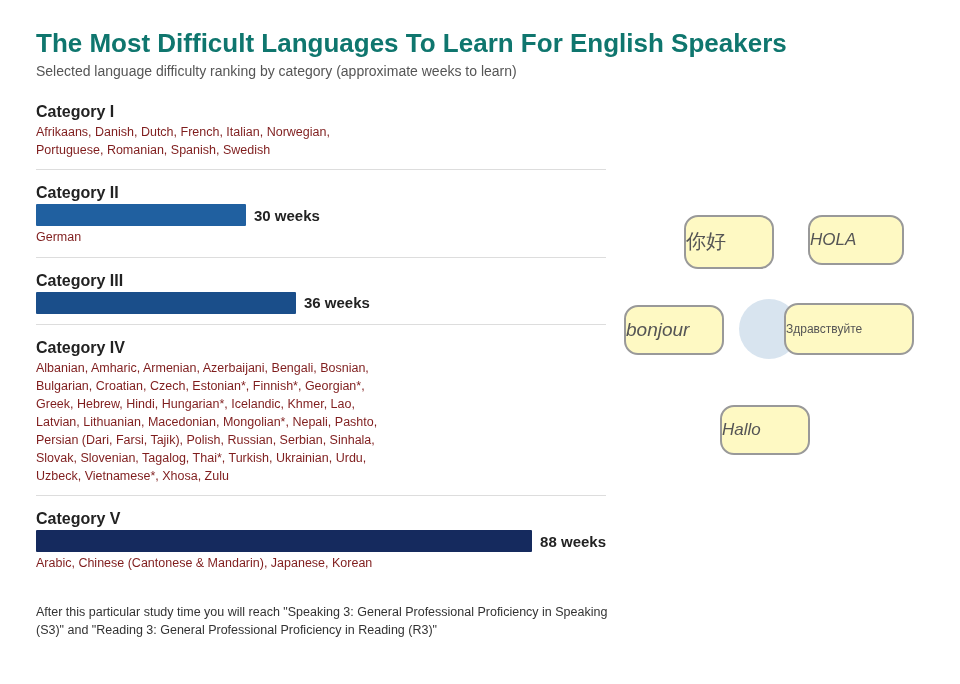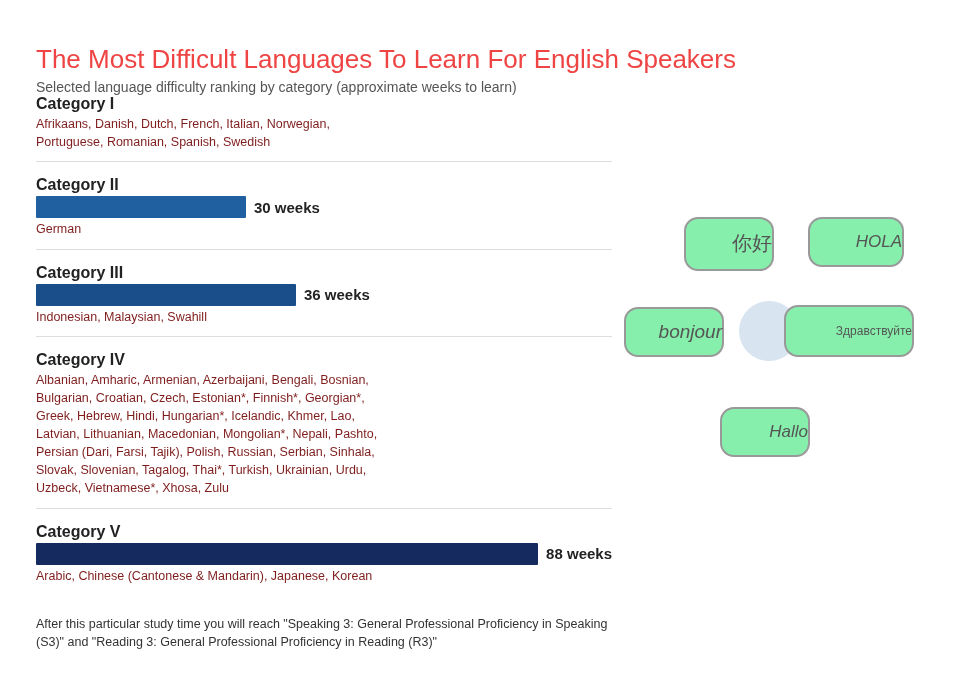--- a/index.html
+++ b/index.html
@@ -6,33 +6,33 @@
     body {
       font-family: Arial, sans-serif;
       background: #ffffff;
       width: 960px;
       min-height: 684px;
       padding: 28px 36px 20px 36px;
       color: #222;
     }
     h1 {
       font-size: 26px;
-      font-weight: 400;
+      font-weight: 700;
       line-height: 1.2;
       margin-bottom: 4px;
-      color: #ef4444;
-      margin-top: 16px;
+      color: #0f766e;
     }
     .subtitle {
       font-size: 14px;
       color: #555;
+      margin-bottom: 24px;
     }
     .main-layout {
       display: flex;
-      gap: 2px;
+      gap: 8px;
     }
     .left-panel {
       flex: 1;
       min-width: 0;
     }
     .right-panel {
       width: 310px;
       flex-shrink: 0;
       position: relative;
       display: flex;
@@ -85,24 +85,24 @@
     
     .speech-container {
       position: relative;
       width: 290px;
       height: 260px;
     }
     .bubble {
       position: absolute;
       border-radius: 14px;
       border: 2px solid #999;
-      background: #86efac;
+      background: #fef9c3;
       display: flex;
       align-items: center;
-      justify-content: flex-end;
+      justify-content: flex-start;
       font-size: 15px;
       color: #444;
       font-weight: 500;
     }
     .bubble.chinese {
       width: 90px; height: 54px;
       top: 0; left: 60px;
       font-size: 20px;
       color: #555;
     }
@@ -166,21 +166,20 @@
         </div>
         <div class="cat-desc" style="white-space: pre-line;">German</div>
         <hr class="divider">
       </div>
       <div class="category-row">
         <div class="category-title">Category III</div>
         <div class="bar-row">
           <span class="bar" style="width: 260px; background: rgb(26, 78, 138);"></span>
           <span class="bar-label">36 weeks</span>
         </div>
-        <div class="cat-desc" style="white-space: pre-line;">Indonesian, Malaysian, Swahill</div>
         <hr class="divider">
       </div>
       <div class="category-row">
         <div class="category-title">Category IV</div>
         <div class="cat-desc" style="white-space: pre-line;">Albanian, Amharic, Armenian, Azerbaijani, Bengali, Bosnian,
 Bulgarian, Croatian, Czech, Estonian*, Finnish*, Georgian*,
 Greek, Hebrew, Hindi, Hungarian*, Icelandic, Khmer, Lao,
 Latvian, Lithuanian, Macedonian, Mongolian*, Nepali, Pashto,
 Persian (Dari, Farsi, Tajik), Polish, Russian, Serbian, Sinhala,
 Slovak, Slovenian, Tagalog, Thai*, Turkish, Ukrainian, Urdu,

